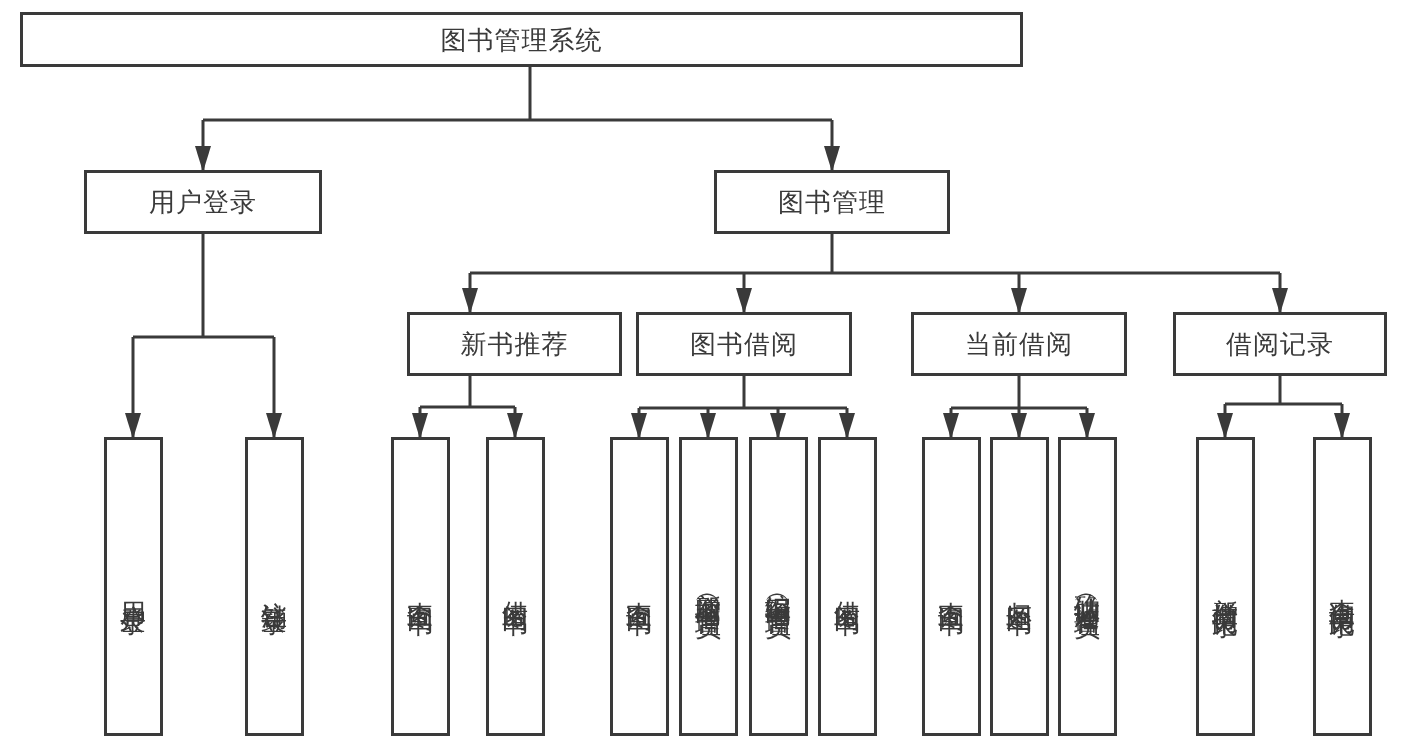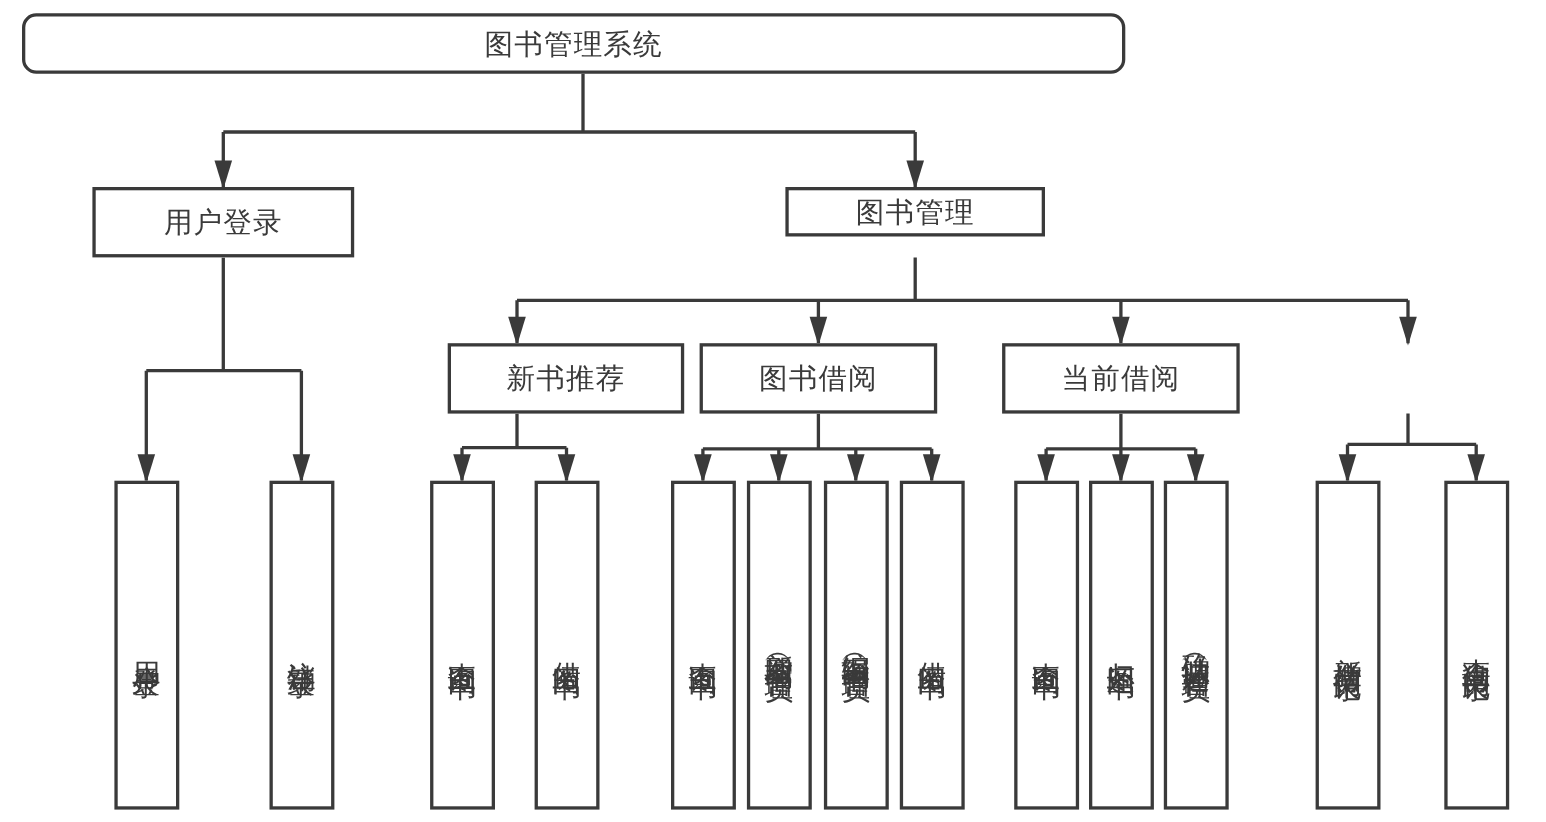--- a/index.html
+++ b/index.html
@@ -42,24 +42,24 @@
   }
   .v {
     writing-mode: vertical-rl;
     text-orientation: mixed;
     letter-spacing: 3px;
     font-size: 26px;
     white-space: normal;
     overflow: hidden;
   }
   
-  .n-root   { left: 20px;   top: 12px;  width: 1003px; height: 55px; border-radius: 13px; }
+  .n-root   { left: 20px;   top: 12px;  width: 1003px; height: 55px; }
   
   .n-l2-a   { left: 84px;   top: 170px; width: 238px;  height: 64px; }
-  .n-l2-b   { left: 714px;  top: 170px; width: 236px;  height: 45px; }
+  .n-l2-b   { left: 714px;  top: 170px; width: 236px;  height: 64px; }
   
   .n-l3-1   { left: 363px;  top: 312px; width: 215px;  height: 64px; margin-left: 44px; }
   .n-l3-2   { left: 636px;  top: 312px; width: 216px;  height: 64px; }
   .n-l3-3   { left: 911px;  top: 312px; width: 216px;  height: 64px; }
   .n-l3-4   { left: 1173px; top: 312px; width: 214px;  height: 64px; }
   
   .leaf     { top: 437px; width: 59px; height: 299px; }
   .p1  { left: 104px; }
   .p2  { left: 245px; }
   .p3  { left: 391px; }
@@ -141,20 +141,21 @@
   </svg>
 
   <div class="node n-root">图书管理系统</div>
 
   <div class="node n-l2-a">用户登录</div>
   <div class="node n-l2-b">图书管理</div>
 
   <div class="node n-l3-1">新书推荐</div>
   <div class="node n-l3-2">图书借阅</div>
   <div class="node n-l3-3">当前借阅</div>
+  <div class="node n-l3-4">借阅记录</div>
 
   <div class="node v leaf p1">用户登录</div>
   <div class="node v leaf p2">注销登录</div>
 
   <div class="node v leaf p3">查询图书</div>
   <div class="node v leaf p4">借阅图书</div>
 
   <div class="node v leaf p5">查询图书</div>
   <div class="node v leaf p6">新增图书（管理员）</div>
   <div class="node v leaf p7">编辑图书（管理员）</div>

